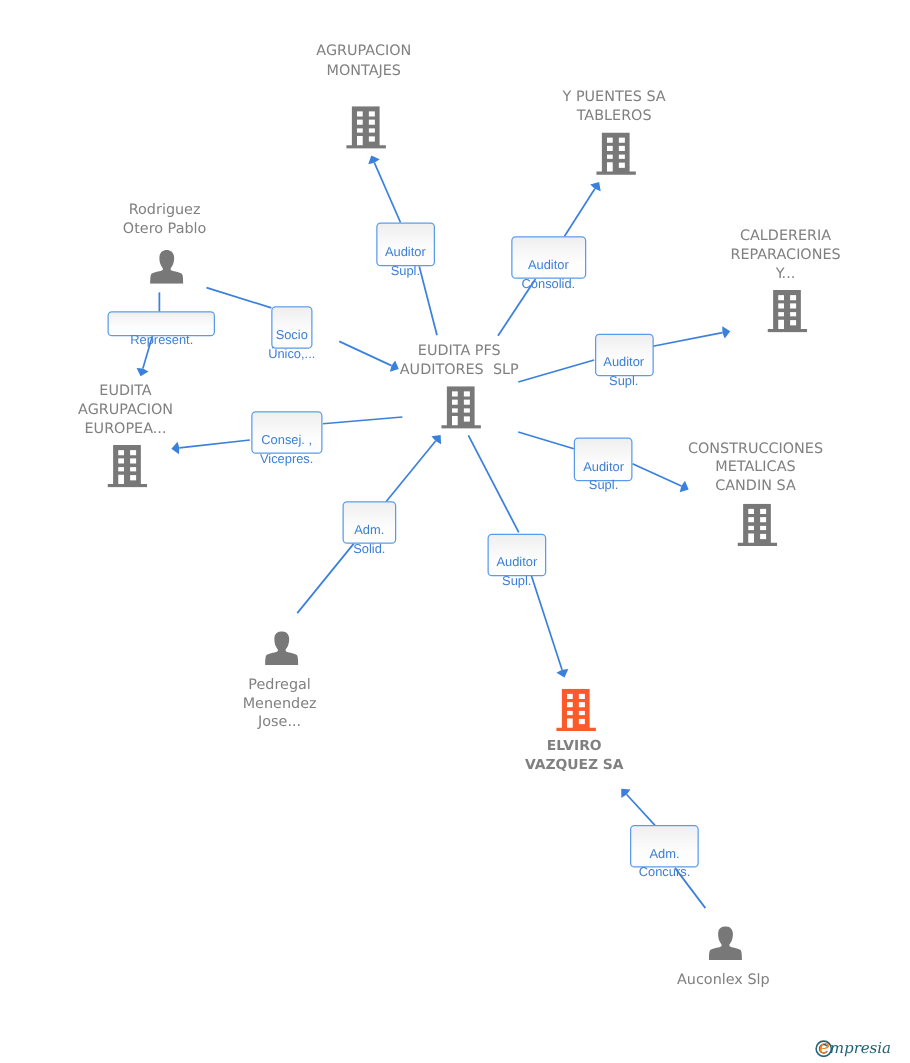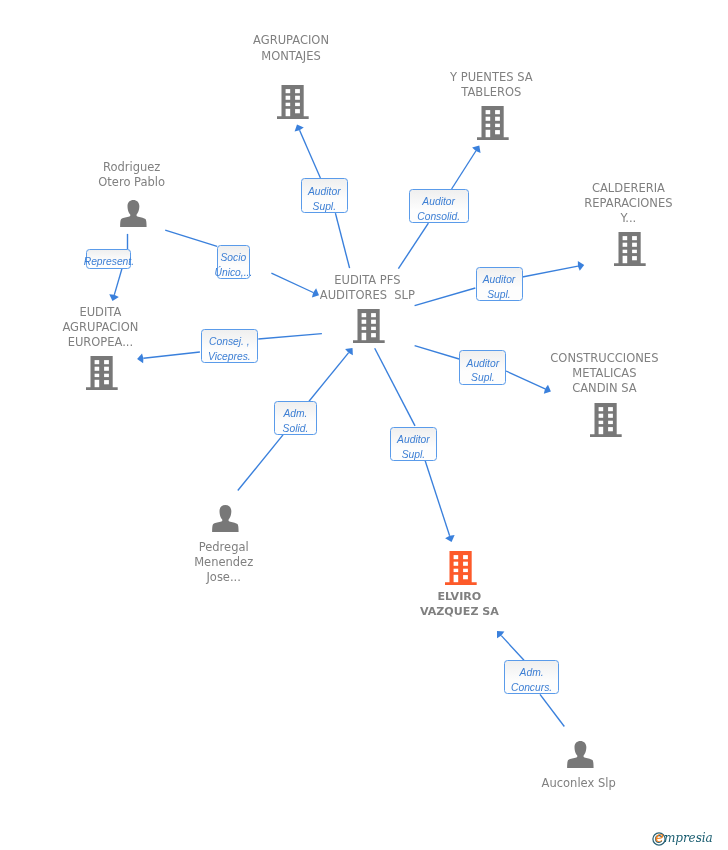--- a/index.html
+++ b/index.html
@@ -5,21 +5,21 @@
   html,body{margin:0;padding:0;background:#ffffff;}
   body{width:728px;height:850px;font-family:"Liberation Sans",sans-serif;overflow:hidden;position:relative;}
   #stage{position:absolute;left:0;top:0;width:728px;height:850px;background:#fff;}
   #edges{position:absolute;left:0;top:0;}
   .node-icon{position:absolute;}
   .node-label{position:absolute;text-align:center;font-family:"DejaVu Sans",sans-serif;font-size:11.5px;color:#808080;line-height:15.2px;white-space:pre;}
   .node-label.hl{font-weight:bold;font-size:11.1px;letter-spacing:0px;color:#808080;}
   .edge-label{position:absolute;box-sizing:border-box;border:1.3px solid #5a9bea;border-radius:3.5px;
     background:linear-gradient(#efefef,#fdfdfd 62%);color:#3d7fd4;font-size:10.3px;line-height:14.8px;text-align:center;
     display:flex;flex-direction:column;align-items:center;justify-content:center;white-space:pre;}
-  .edge-label > span{display:block;position:relative;top:4px;font-style:italic;}
+  .edge-label > span{display:block;position:relative;top:15px;}
   #logo{position:absolute;left:650px;top:829px;}
   #logo .cpy{position:absolute;left:1.5px;top:2.7px;line-height:0;}
   #logo .brand{position:absolute;left:5px;top:1.5px;font-family:"DejaVu Serif",serif;font-style:italic;font-size:12.1px;line-height:13px;letter-spacing:-0.1px;color:#1c5f72;white-space:nowrap;}
   #logo .brand-e{color:#f58220;font-size:15.2px;}
 </style>
 <style>.node-label{color:#808080;}.edge-label{border-color:#5a9bea;color:#3d7fd4;}#logo .cpy svg *{stroke:#2b6376;}#logo .brand{color:#1c5f72;}#logo .brand-e{color:#f58220;}</style></head>
 <body style="background: rgb(255, 255, 255);">
 
 <div id="stage" style="background: rgb(255, 255, 255);">
   <svg id="edges" width="728" height="850" xmlns="http://www.w3.org/2000/svg">
@@ -76,21 +76,21 @@
     </svg>
   <div id="elabels">
       <div class="edge-label" style="left: 300.8px; top: 178.4px; width: 47px; height: 34.7px;"><span>Auditor</span><span>Supl.</span></div>
       <div class="edge-label" style="left: 408.7px; top: 189.1px; width: 60px; height: 33.9px;"><span>Auditor</span><span>Consolid.</span></div>
       <div class="edge-label" style="left: 475.5px; top: 267px; width: 47px; height: 34.3px;"><span>Auditor</span><span>Supl.</span></div>
       <div class="edge-label" style="left: 459.4px; top: 350.1px; width: 46.9px; height: 34.8px;"><span>Auditor</span><span>Supl.</span></div>
       <div class="edge-label" style="left: 390.2px; top: 426.6px; width: 46.5px; height: 34.7px;"><span>Auditor</span><span>Supl.</span></div>
       <div class="edge-label" style="left: 274.3px; top: 401.2px; width: 42.3px; height: 33.7px;"><span>Adm.</span><span>Solid.</span></div>
       <div class="edge-label" style="left: 200.9px; top: 329.1px; width: 56.9px; height: 34px;"><span>Consej. ,</span><span>Vicepres.</span></div>
       <div class="edge-label" style="left: 216.9px; top: 244.9px; width: 33px; height: 34.3px;"><span>Socio</span><span>Único,...</span></div>
-      <div class="edge-label" style="left: 86.4px; top: 248.9px; width: 45px; height: 19.9px;"><span>Represent.</span></div>
+      <div class="edge-label" style="left: 86.4px; top: 248.9px; width: 86px; height: 19.9px;"><span>Represent.</span></div>
       <div class="edge-label" style="left: 503.7px; top: 660.3px; width: 55.8px; height: 33.6px;"><span>Adm.</span><span>Concurs.</span></div>
     </div>
   <div id="nodes">
       <div class="node-icon" style="left: 277px; top: 85px;"><svg width="31.7" height="33.9" viewBox="0 0 31.7 33.9" xmlns="http://www.w3.org/2000/svg">
           <path fill="#787878" d="M4.5 0H26.7V31.2H31.7V33.9H0V31.2H4.5Z"></path>
           <rect fill="#fff" x="8.6" y="4.1" width="4.6" height="4.1"></rect>
           <rect fill="#fff" x="18.1" y="4.1" width="4.8" height="4.1"></rect>
           <rect fill="#fff" x="8.6" y="10.7" width="4.6" height="4.1"></rect>
           <rect fill="#fff" x="18.1" y="10.7" width="4.8" height="4.1"></rect>
           <rect fill="#fff" x="8.6" y="17.7" width="4.6" height="3.4"></rect>

